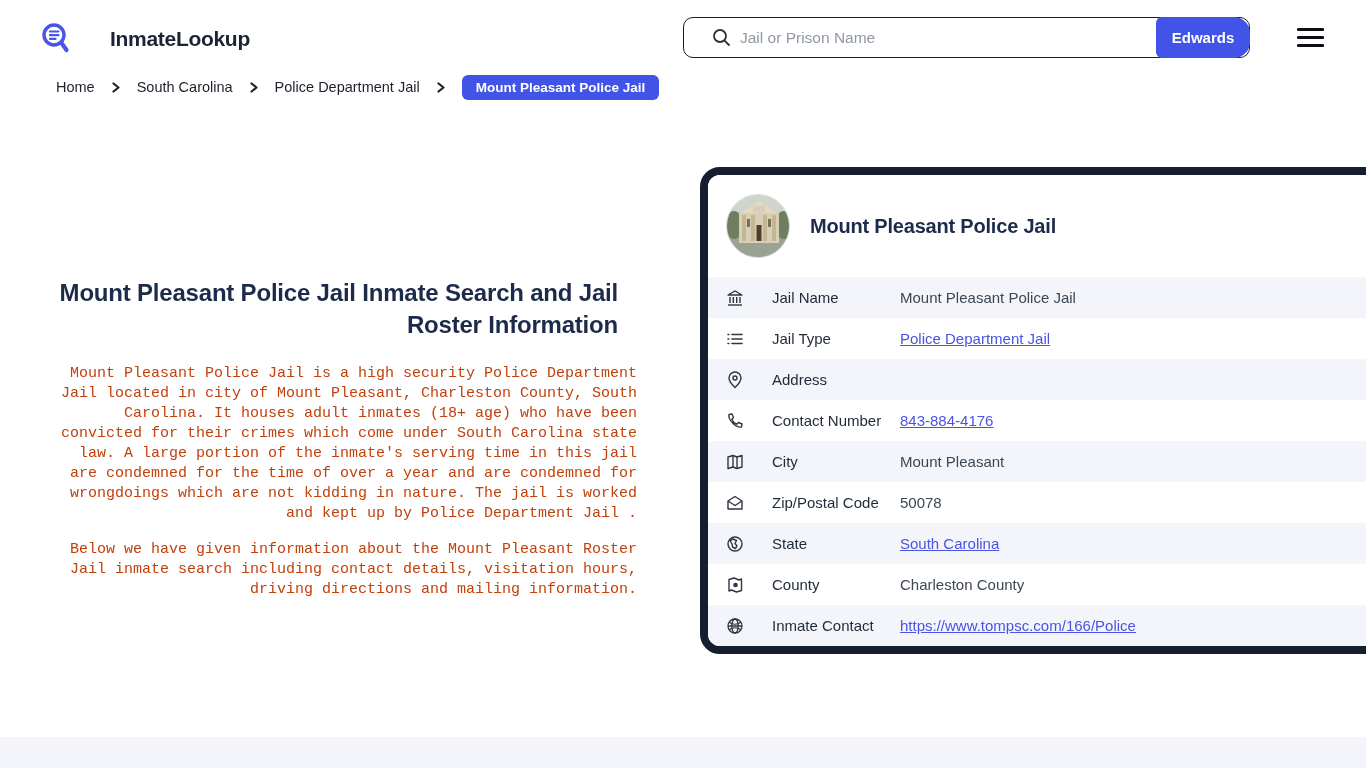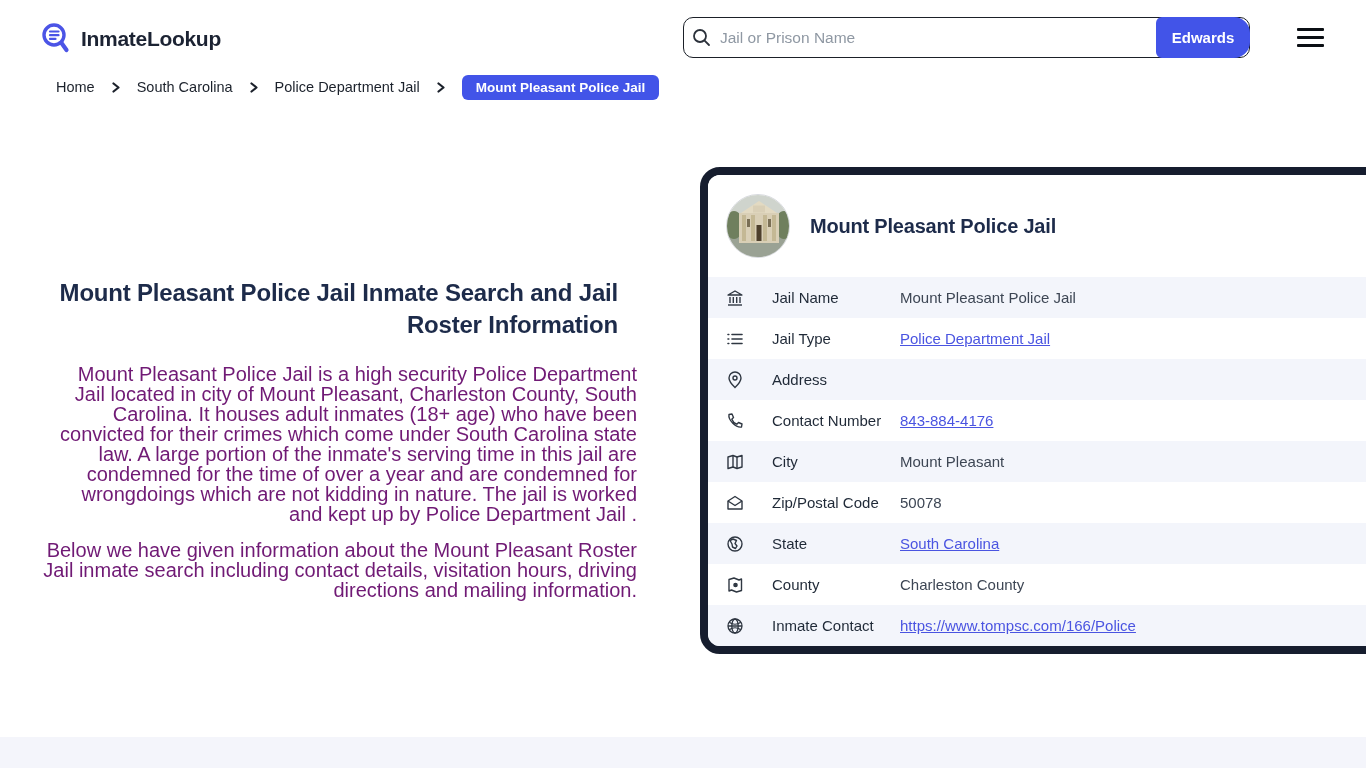--- a/index.html
+++ b/index.html
@@ -11,32 +11,32 @@
     overflow: hidden;
     color: #1f2430;
   }
 
   
   .logo {
     position: absolute; left: 40px; top: 21px;
     display: flex; align-items: center; gap: 7px;
   }
   .logo-word {
-    font-size: 21px; font-weight: 700; color: #1c2333; letter-spacing: -0.3px;
+    font-size: 21px; font-weight: 700; color: #1c2333; letter-spacing: -0.3px; margin-left: 29px;
   }
   .search-wrap {
     position: absolute; left: 683px; top: 17px; width: 567px; height: 41px;
   }
   .search-field {
     position: absolute; inset: 0;
     background: #ffffff;
     border: 1.6px solid #1b2028;
     border-radius: 10px;
     display: flex; align-items: center;
-    padding-left: 8px;
+    padding-left: 28px;
   }
   .search-field input {
     border: none; outline: none; background: transparent;
     font-family: "Liberation Sans", sans-serif;
     font-size: 15.5px; color: #1f2430;
     margin-left: 9px; width: 380px;
   }
   .search-field input::placeholder { color: #8f98a3; }
   .search-btn {
     position: absolute; right: 0; top: 0; height: 41px; width: 94px;
@@ -69,22 +69,23 @@
   }
 
   
   .article { position: absolute; left: 43px; top: 277px; width: 594px; text-align: right; }
   .article h1 {
     font-size: 24px; line-height: 32px; font-weight: 700;
     color: #1d2b4a; letter-spacing: -0.2px;
     margin-bottom: 23px; max-width: 575px;
   }
   .article p {
-    font-size: 20px; line-height: 20px; color: #701a75;
+    font-size: 15px; line-height: 20px; color: #c2410c;
     margin-bottom: 16px;
+    font-family: Liberation Mono, monospace;
   }
 
   
   .card {
     position: absolute; left: 700px; top: 167px; width: 722px;
     background: #ffffff;
     border: 8px solid #161d2e;
     border-radius: 20px;
     overflow: hidden;
   }

